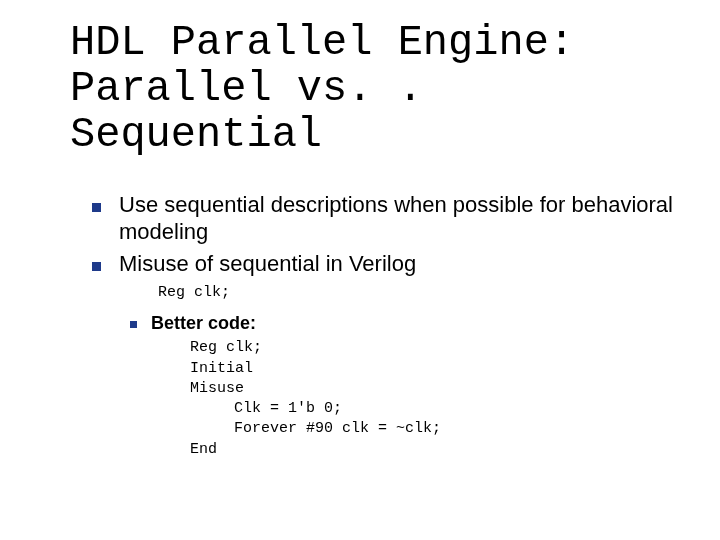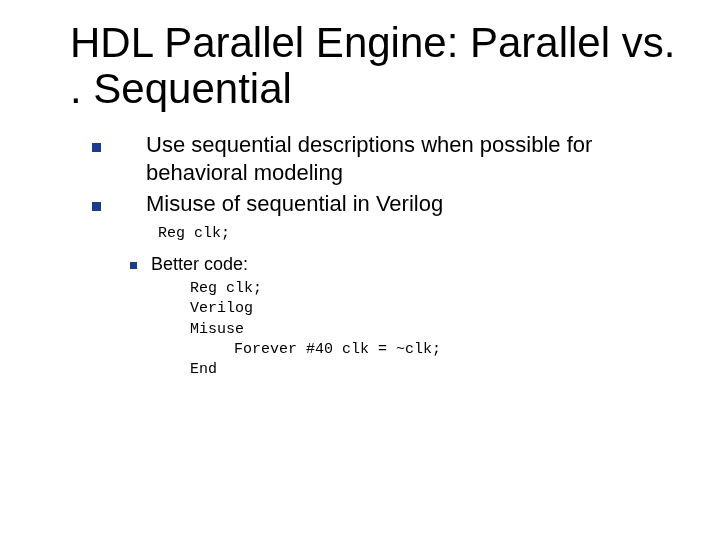--- a/index.html
+++ b/index.html
@@ -11,32 +11,31 @@
       width: 720px;
       height: 540px;
       background: #ffffff;
       font-family: Verdana, Geneva, sans-serif;
       overflow: hidden;
     }
     .slide {
       padding: 20px 40px 20px 70px;
     }
     .title {
-      font-family: Liberation Sans, sans-serif;
+      font-family: Liberation Mono, monospace;
       font-size: 42px;
       font-weight: normal;
       color: #000;
       line-height: 1.1;
-      margin-bottom: 19px;
+      margin-bottom: 32px;
     }
     .bullet-row {
       display: flex;
       align-items: flex-start;
       margin-bottom: 4px;
-      gap: 27px;
     }
     .bullet {
       width: 9px;
       height: 9px;
       background: #1e3a8a;
       flex-shrink: 0;
       margin-top: 12px;
       margin-right: 18px;
     }
     .bullet-small {
@@ -70,20 +69,21 @@
     .lvl2-row {
       display: flex;
       align-items: flex-start;
       margin-left: 60px;
       margin-bottom: 4px;
     }
     .lvl2-text {
       font-family: Verdana, Geneva, sans-serif;
       font-size: 18px;
       color: #000;
+      font-weight: bold;
     }
     .code-block2 {
       margin-left: 120px;
       margin-top: 4px;
     }
     .code-indent {
       margin-left: 44px;
     }
   </style>
 </head>
@@ -107,19 +107,20 @@
     <div class="code-line">Reg clk;</div>
   </div>
 
   <div class="lvl2-row">
     <div class="bullet-small"></div>
     <div class="lvl2-text">Better code:</div>
   </div>
 
   <div class="code-block2">
     <div class="code-line">Reg clk;</div>
-    <div class="code-line">Verilog</div>
+    <div class="code-line">Initial</div>
     <div class="code-line">Misuse</div>
-    <div class="code-line code-indent">Forever #40 clk = ~clk;</div>
+    <div class="code-line code-indent">Clk = 1'b 0;</div>
+    <div class="code-line code-indent">Forever #90 clk = ~clk;</div>
     <div class="code-line">End</div>
   </div>
 
 </div>
 
 </body></html>

